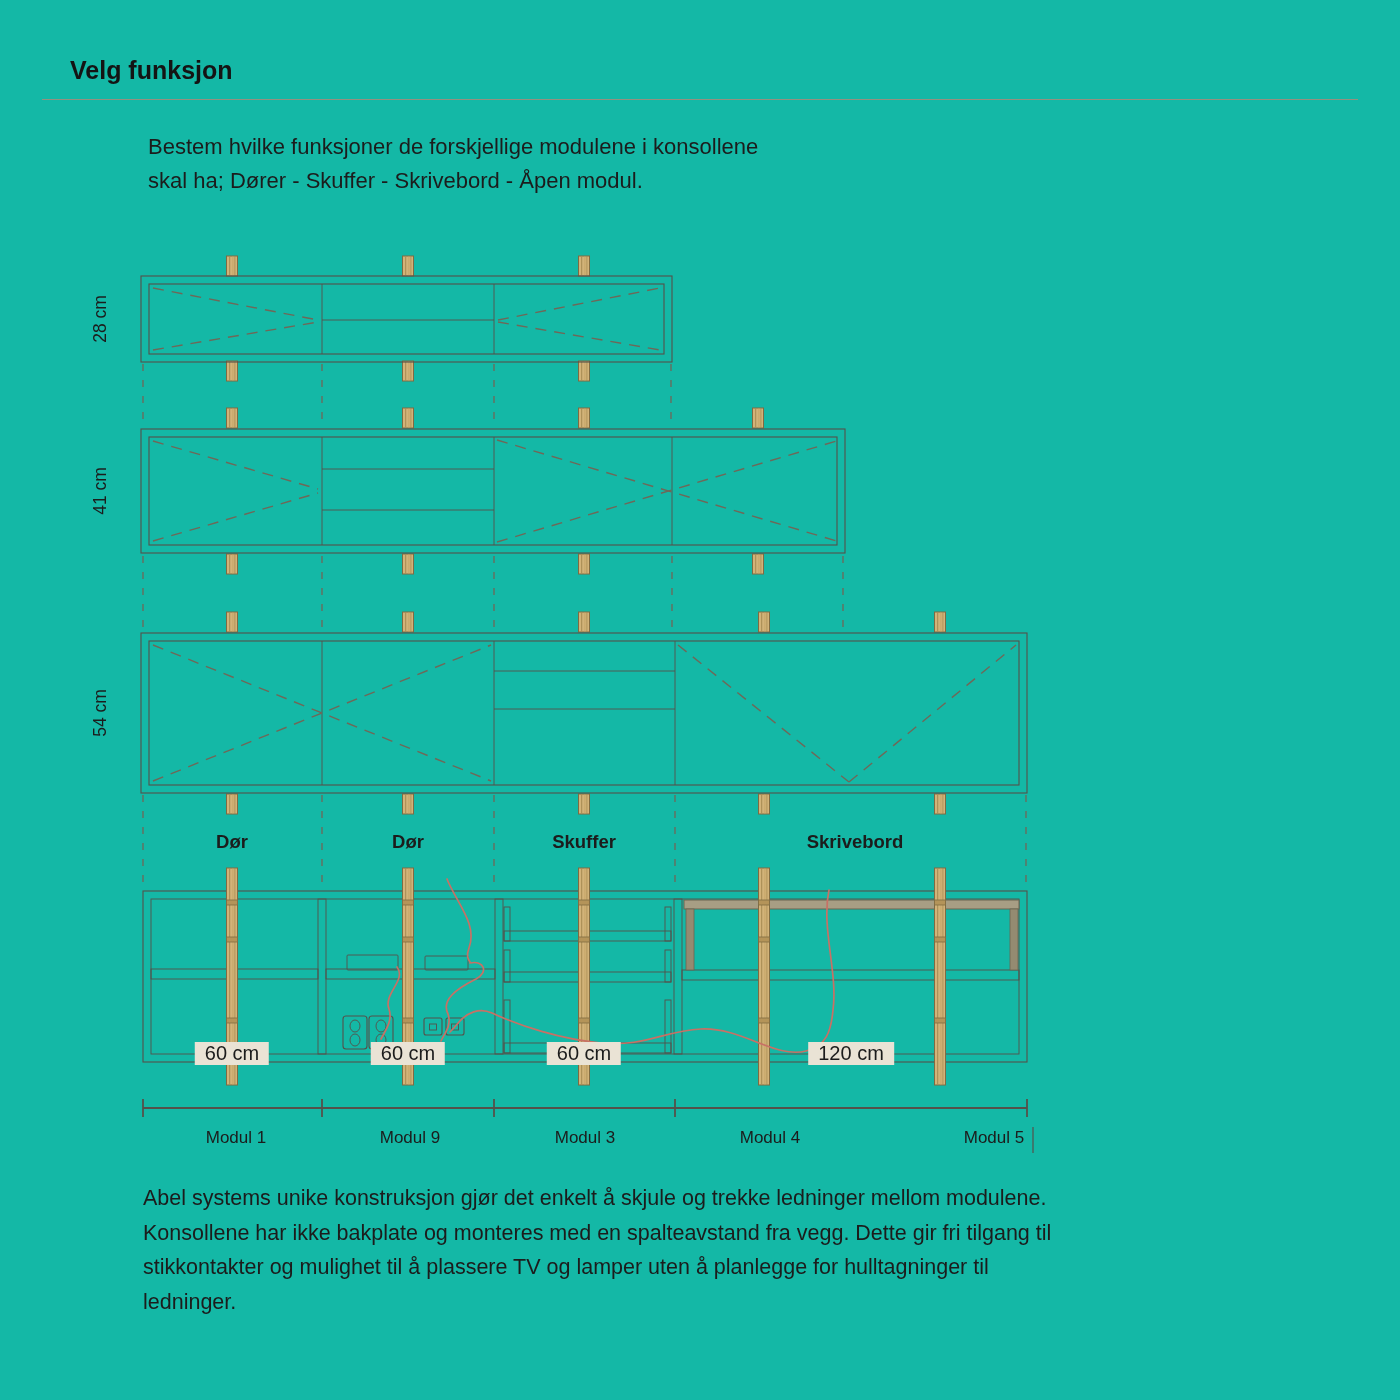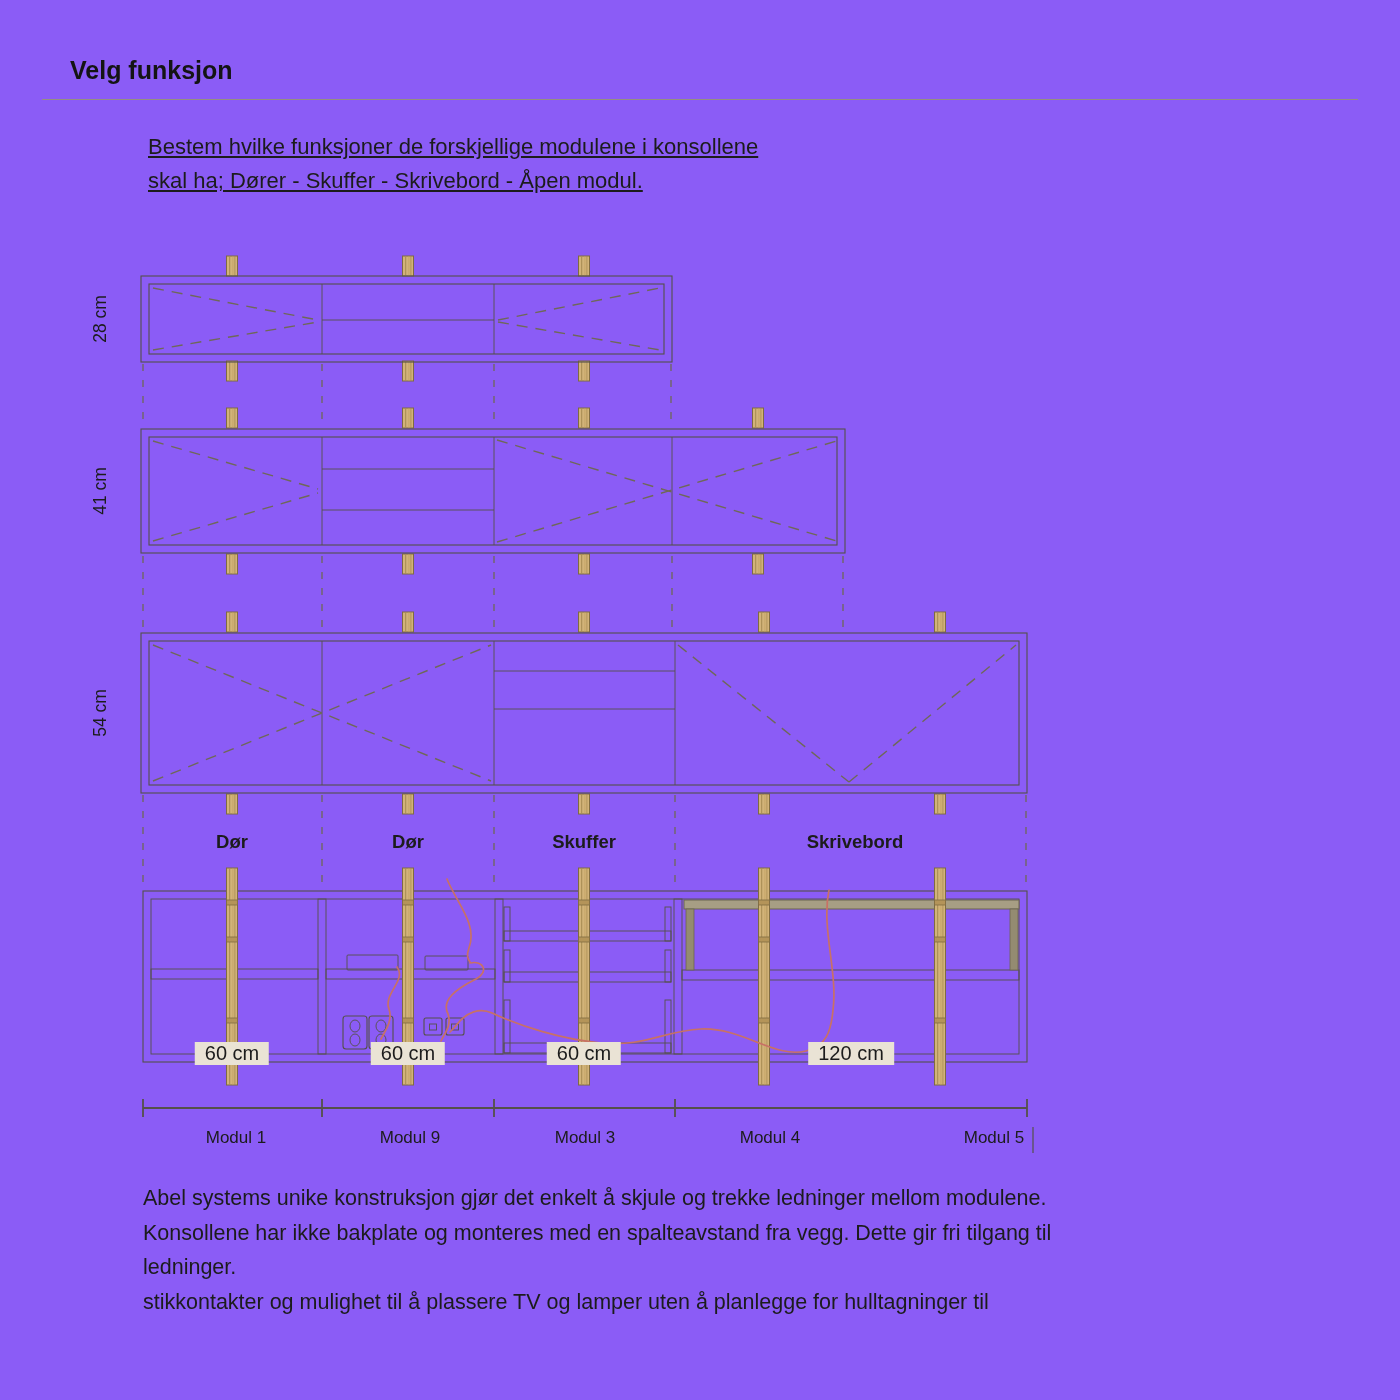--- a/index.html
+++ b/index.html
@@ -1,20 +1,20 @@
 <!DOCTYPE html>
 <html><head>
 <meta charset="utf-8">
 <style>
   html,body{margin:0;padding:0;background:#eae3d5;}
-  .page{position:relative;width:1400px;height:1400px;background:#8b5cf6;
+  .page{position:relative;width:1400px;height:1400px;background:#14b8a6;
         font-family:"Liberation Sans",sans-serif;color:#1c1c1c;overflow:hidden;}
   .title{position:absolute;left:70px;top:56px;font-size:25px;font-weight:bold;color:#141414;}
   .rule{position:absolute;left:42px;top:99px;width:1316px;height:1px;background:#95907f;}
-  .intro{position:absolute;left:148px;top:130px;font-size:22px;line-height:34px;color:#1c1c1c;text-decoration:underline;}
+  .intro{position:absolute;left:148px;top:130px;font-size:22px;line-height:34px;color:#1c1c1c;}
   .footer-text{position:absolute;left:143px;top:1181px;font-size:21.5px;line-height:34.5px;color:#1c1c1c;}
   .size-label{position:absolute;width:80px;height:22px;line-height:22px;text-align:center;
         font-size:17.5px;transform:rotate(-90deg);}
   .func-label{position:absolute;width:160px;text-align:center;font-size:18.5px;top:831px;font-weight:bold;}
   .dim-label{position:absolute;top:1042px;font-size:20px;background:#eae3d5;padding:0 10px;
         transform:translateX(-50%);}
   .mod-label{position:absolute;top:1128px;font-size:17px;transform:translateX(-50%);}
   svg{position:absolute;left:0;top:0;}
   .edge{stroke:#55514a;stroke-width:1.1;fill:none;}
   .door-dash{stroke:#6f6858;stroke-width:1.4;stroke-dasharray:11 8;fill:none;}
@@ -223,17 +223,17 @@
 
   <div class="mod-label" style="left:236px;">Modul 1</div>
   <div class="mod-label" style="left:410px;">Modul 9</div>
   <div class="mod-label" style="left:585px;">Modul 3</div>
   <div class="mod-label" style="left:770px;">Modul 4</div>
   <div class="mod-label" style="left:994px;">Modul 5</div>
 
   <div class="footer-text">
     <div>Abel systems unike konstruksjon gjør det enkelt å skjule og trekke ledninger mellom modulene.</div>
     <div>Konsollene har ikke bakplate og monteres med en spalteavstand fra vegg. Dette gir fri tilgang til</div>
+    <div>stikkontakter og mulighet til å plassere TV og lamper uten å planlegge for hulltagninger til</div>
     <div>ledninger.</div>
-    <div>stikkontakter og mulighet til å plassere TV og lamper uten å planlegge for hulltagninger til</div>
   </div>
 
 </div>
 
 </body></html>

